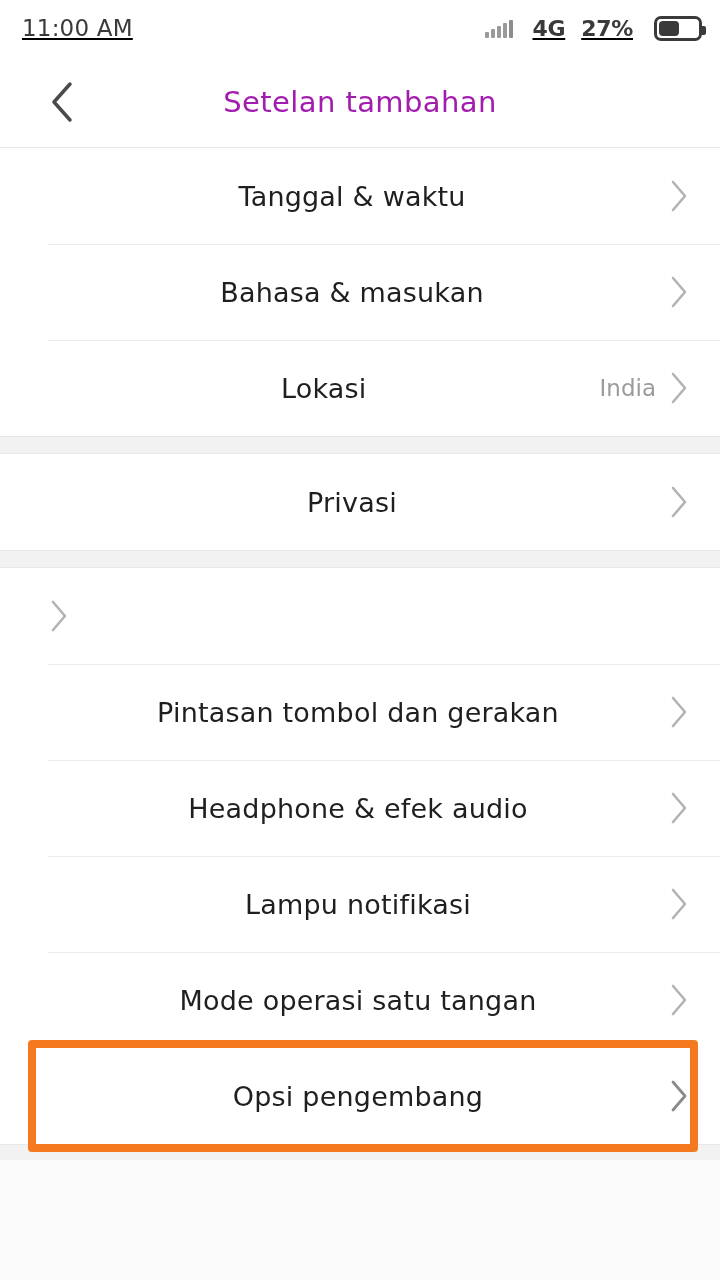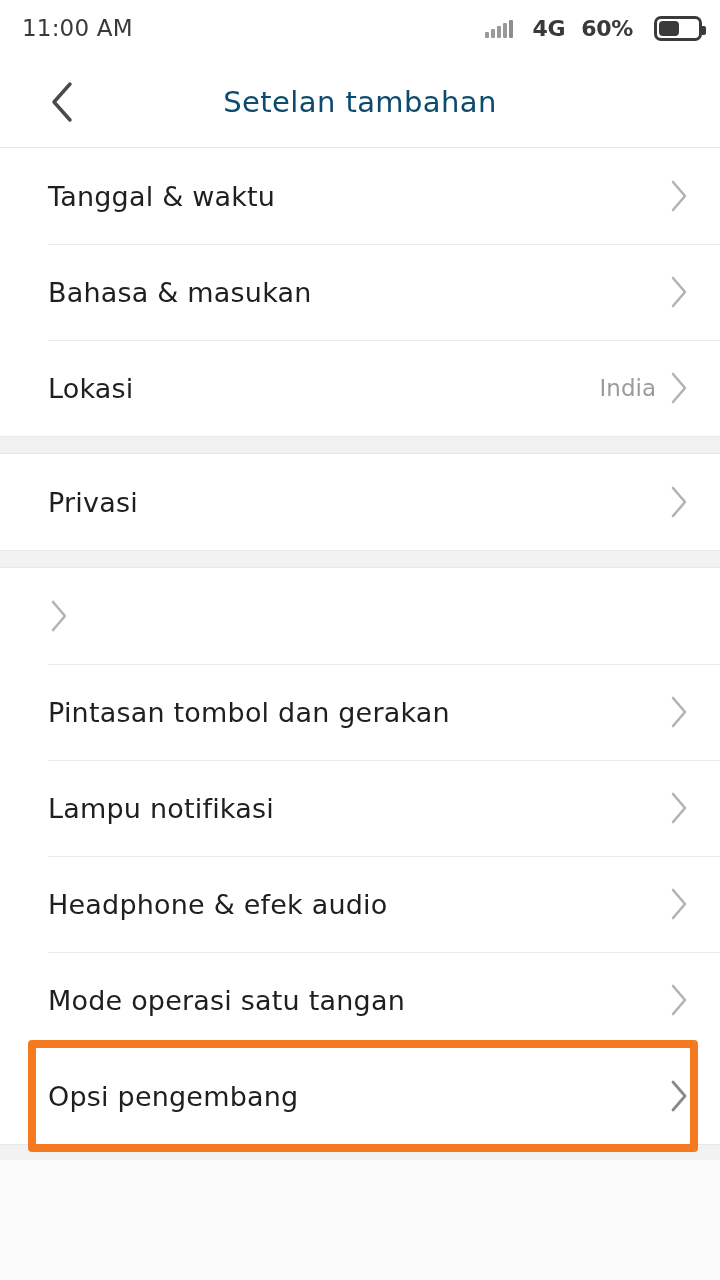--- a/index.html
+++ b/index.html
@@ -18,20 +18,21 @@
   }
 
   
   .status-bar {
     height: 56px;
     background: #ffffff;
     display: flex;
     align-items: center;
     justify-content: space-between;
     padding: 0 18px 0 22px;
+    text-decoration: underline;
   }
   .status-time {
     font-size: 23px;
     color: #3a3a3a;
     letter-spacing: 0.2px;
   }
   .status-right {
     display: flex;
     align-items: center;
     gap: 16px;
@@ -112,26 +113,26 @@
     width: 52px;
     height: 52px;
     display: flex;
     align-items: center;
     justify-content: center;
     cursor: pointer;
   }
   .back-btn svg { display:block; }
   .title-text {
     font-size: 29px;
-    color: #0c4a6e;
+    color: #a21caf;
     letter-spacing: 0.4px;
   }
 
   
-  .group { background: #000000; }
+  .group { background: #000000; text-align: center; }
   .gap {
     height: 18px;
     background: #f2f2f2;
     border-top: 1px solid #e8e8e8;
     border-bottom: 1px solid #e8e8e8;
   }
   .row {
     position: relative;
     height: 96px;
     display: flex;
@@ -203,21 +204,21 @@
     <span class="status-time">11:00 AM</span>
     <div class="status-right">
       <span class="signal-bars">
         <i></i>
           <i></i>
           <i></i>
           <i></i>
           <i></i>
       </span>
       <span class="net-type">4G</span>
-      <span class="battery-pct">60%</span>
+      <span class="battery-pct">27%</span>
       <span class="battery">
           <span class="fill"></span>
         </span>
     </div>
   </div>
 
   <div class="title-bar">
     <div class="back-btn">
       <svg width="26" height="44" viewBox="0 0 26 44" aria-hidden="true">
         <polyline points="21,4 5,22 21,40" fill="none" stroke="#4a4a4a" stroke-width="3.5" stroke-linecap="round" stroke-linejoin="round"></polyline>
@@ -282,29 +283,29 @@
     </div>
     <div class="row">
       <span class="row-label">Pintasan tombol dan gerakan</span>
       <span class="chev">
         <svg width="20" height="34" viewBox="0 0 20 34">
             <polyline points="4,3 16,17 4,31" fill="none" stroke="#b3b3b3" stroke-width="2.6" stroke-linecap="round" stroke-linejoin="round"></polyline>
           </svg>
       </span>
     </div>
     <div class="row">
+      <span class="row-label">Headphone &amp; efek audio</span>
+      <span class="chev">
+        <svg width="20" height="34" viewBox="0 0 20 34">
+            <polyline points="4,3 16,17 4,31" fill="none" stroke="#b3b3b3" stroke-width="2.6" stroke-linecap="round" stroke-linejoin="round"></polyline>
+          </svg>
+      </span>
+    </div>
+    <div class="row">
       <span class="row-label">Lampu notifikasi</span>
-      <span class="chev">
-        <svg width="20" height="34" viewBox="0 0 20 34">
-            <polyline points="4,3 16,17 4,31" fill="none" stroke="#b3b3b3" stroke-width="2.6" stroke-linecap="round" stroke-linejoin="round"></polyline>
-          </svg>
-      </span>
-    </div>
-    <div class="row">
-      <span class="row-label">Headphone &amp; efek audio</span>
       <span class="chev">
         <svg width="20" height="34" viewBox="0 0 20 34">
             <polyline points="4,3 16,17 4,31" fill="none" stroke="#b3b3b3" stroke-width="2.6" stroke-linecap="round" stroke-linejoin="round"></polyline>
           </svg>
       </span>
     </div>
     <div class="row">
       <span class="row-label">Mode operasi satu tangan</span>
       <span class="chev">
         <svg width="20" height="34" viewBox="0 0 20 34">

